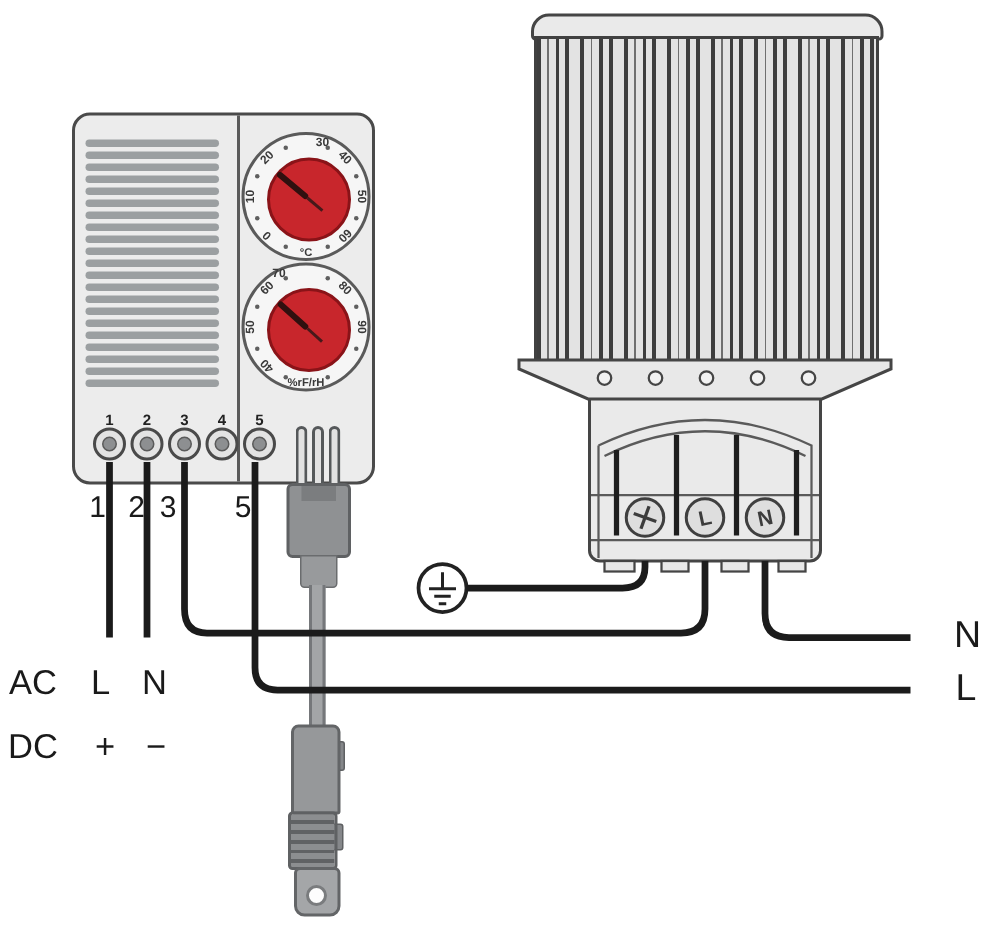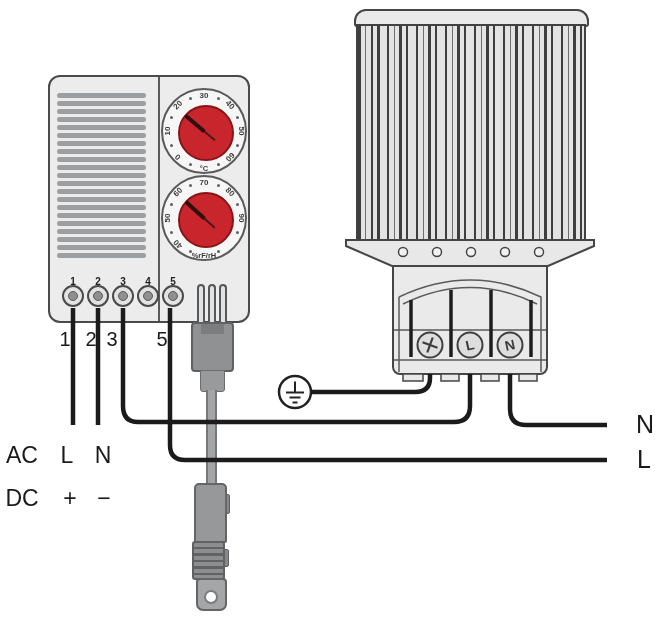--- a/index.html
+++ b/index.html
@@ -165,30 +165,30 @@
       <div class="dial-dot" style="left: 26.2234px; top: 6.74034px;"></div>
       <div class="dial-dot" style="left: 53.7766px; top: 6.74034px;"></div>
       <div class="dial-dot" style="left: 73.2597px; top: 26.2234px;"></div>
       <div class="dial-dot" style="left: 73.2597px; top: 53.7766px;"></div>
       <div class="dial-dot" style="left: 53.7766px; top: 73.2597px;"></div>
     </div>
 
   <span class="dial-label" style="left:178px;top:157px;transform:translate(-50%,-50%) rotate(-135deg);">0</span>
   <span class="dial-label" style="left:167px;top:131px;transform:translate(-50%,-50%) rotate(-90deg);">10</span>
   <span class="dial-label" style="left:178px;top:105px;transform:translate(-50%,-50%) rotate(-45deg);">20</span>
-  <span class="dial-label" style="left:204px;top:95px;transform:translate(-50%,-50%);">30</span>
+  <span class="dial-label" style="left:215px;top:95px;transform:translate(-50%,-50%);">30</span>
   <span class="dial-label" style="left:230px;top:105px;transform:translate(-50%,-50%) rotate(45deg);">40</span>
   <span class="dial-label" style="left:241px;top:131px;transform:translate(-50%,-50%) rotate(90deg);">50</span>
   <span class="dial-label" style="left:230px;top:157px;transform:translate(-50%,-50%) rotate(135deg);">60</span>
   <span class="dial-label dial-unit" style="left:204px;top:168px;transform:translate(-50%,-50%);">°C</span>
 
   <span class="dial-label" style="left:178px;top:244px;transform:translate(-50%,-50%) rotate(-135deg);">40</span>
   <span class="dial-label" style="left:167px;top:218px;transform:translate(-50%,-50%) rotate(-90deg);">50</span>
   <span class="dial-label" style="left:178px;top:192px;transform:translate(-50%,-50%) rotate(-45deg);">60</span>
-  <span class="dial-label" style="left:204px;top:182px;transform:translate(-50%,-50%);">70</span>
+  <span class="dial-label" style="left:186px;top:182px;transform:translate(-50%,-50%);">70</span>
   <span class="dial-label" style="left:230px;top:192px;transform:translate(-50%,-50%) rotate(45deg);">80</span>
   <span class="dial-label" style="left:241px;top:218px;transform:translate(-50%,-50%) rotate(90deg);">90</span>
   <span class="dial-label dial-unit" style="left:204px;top:255px;transform:translate(-50%,-50%);">%rF/rH</span>
 
   <span class="hterm-num" style="left:73px;top:281px;">1</span>
   <span class="hterm-num" style="left:98px;top:281px;">2</span>
   <span class="hterm-num" style="left:123px;top:281px;">3</span>
   <span class="hterm-num" style="left:148px;top:281px;">4</span>
   <span class="hterm-num" style="left:173px;top:281px;">5</span>
   <div class="abs hterm" style="left:62px;top:285px;">

